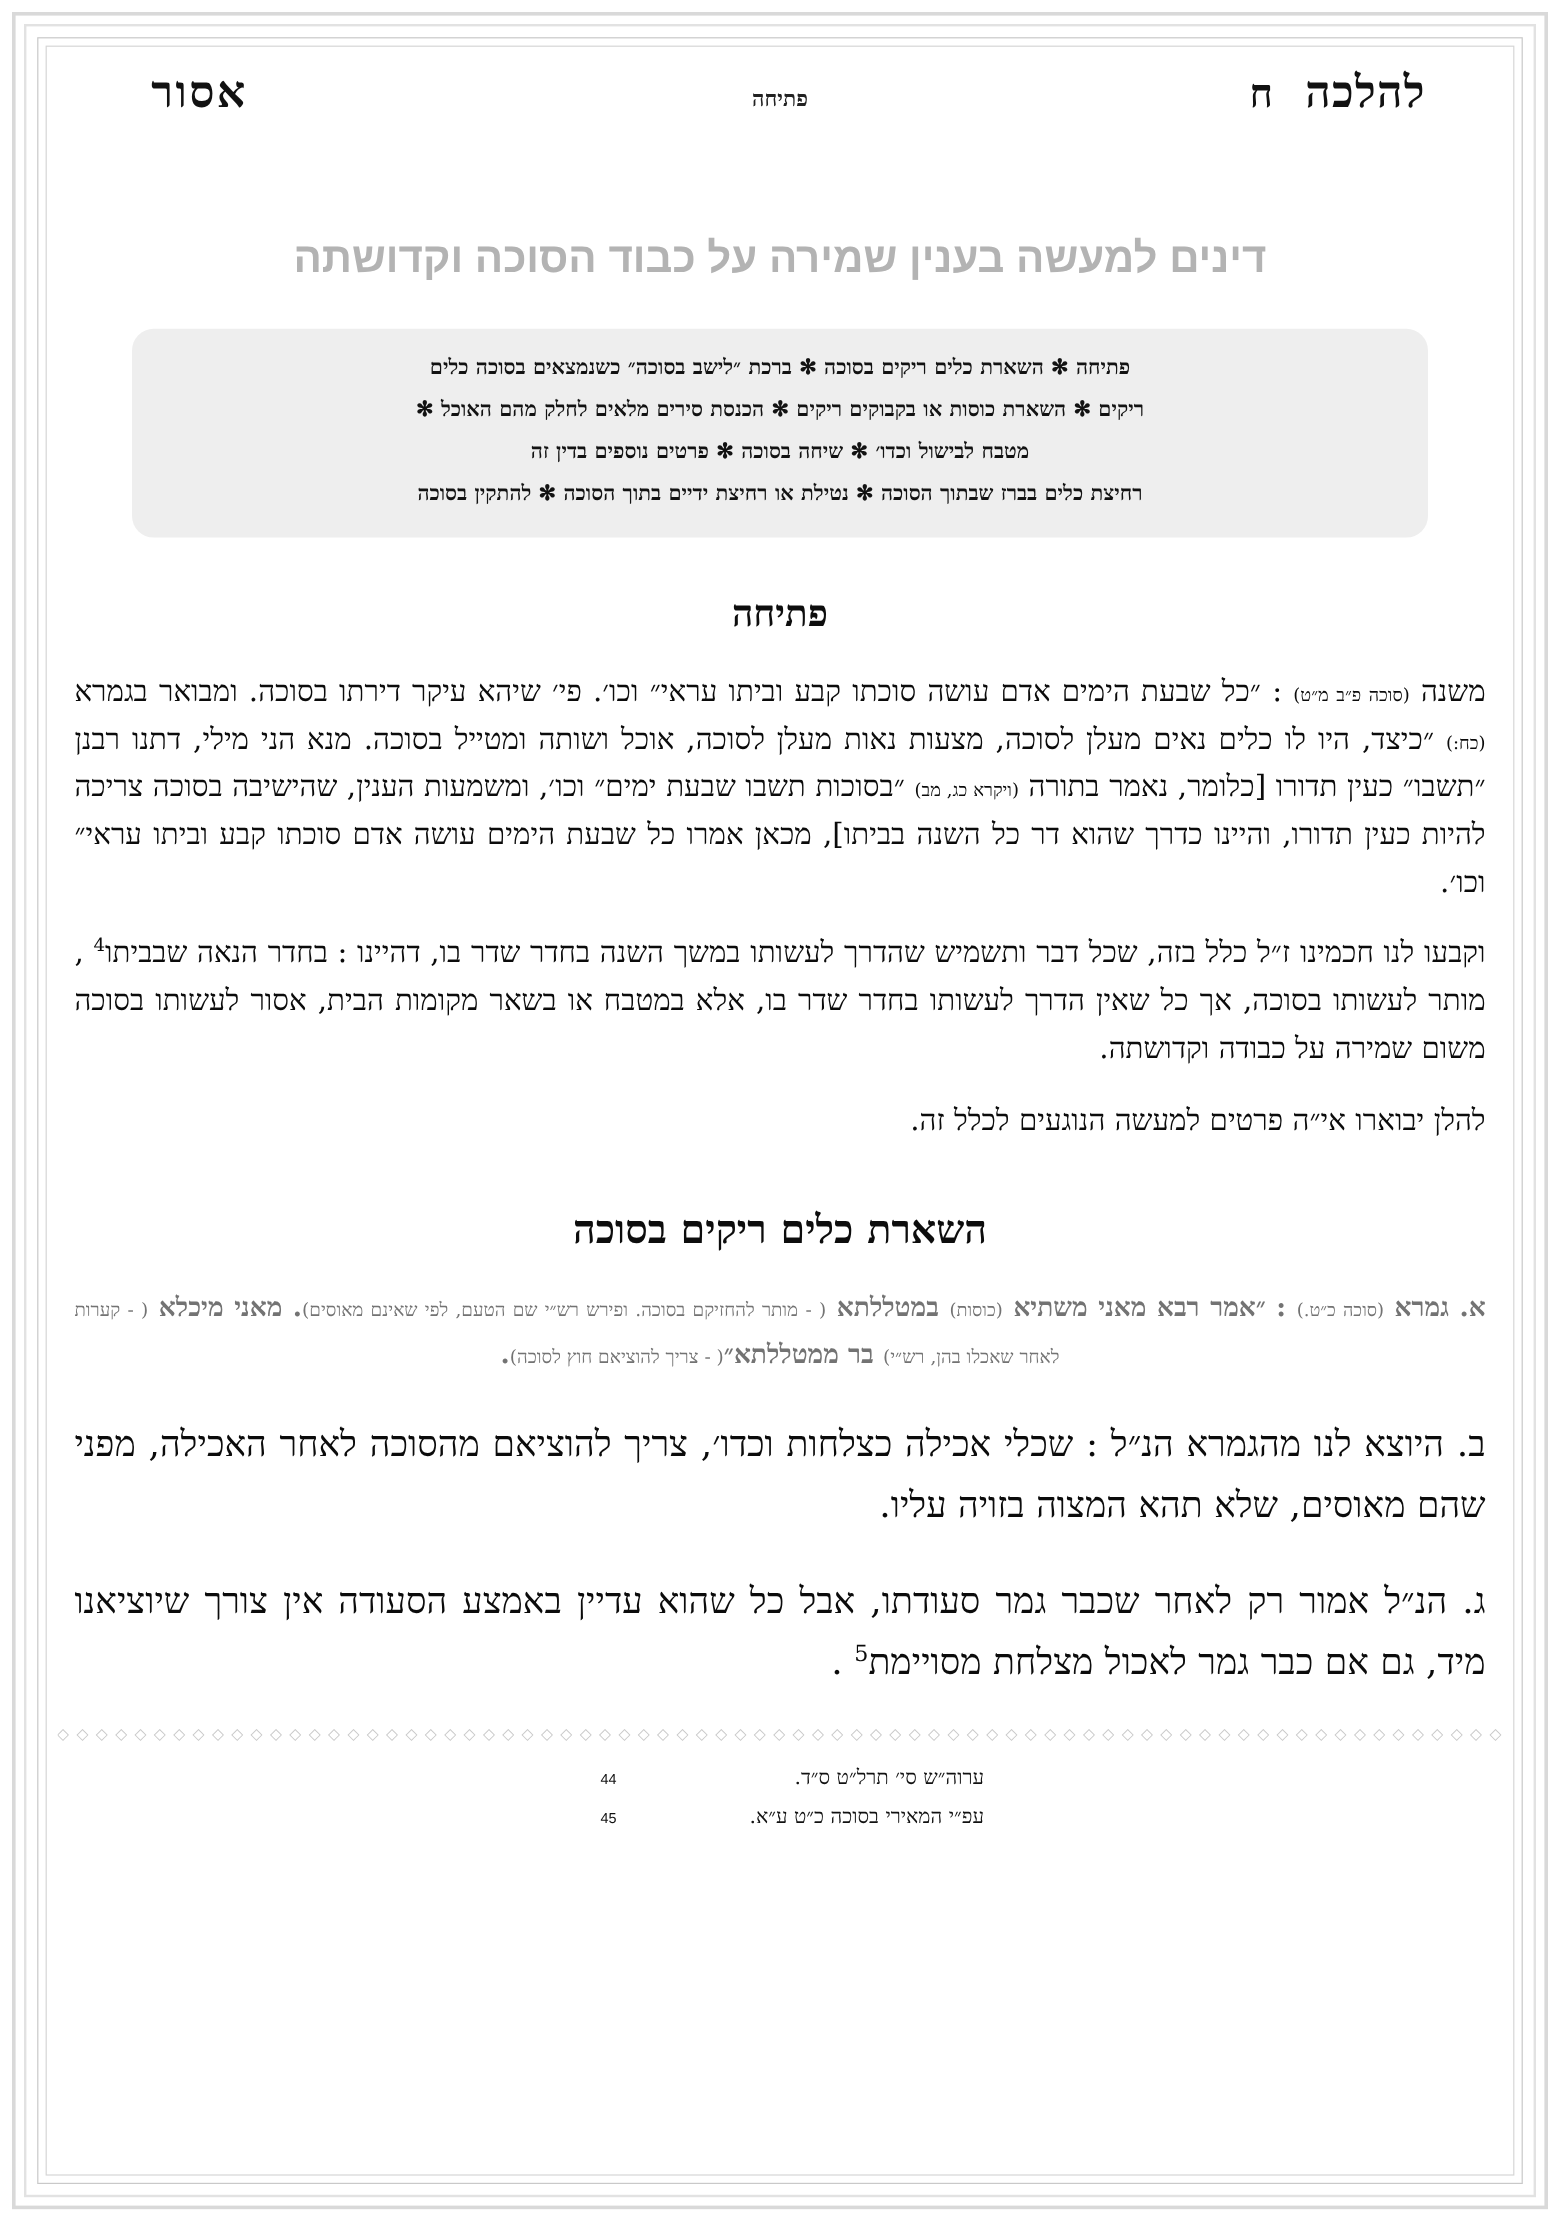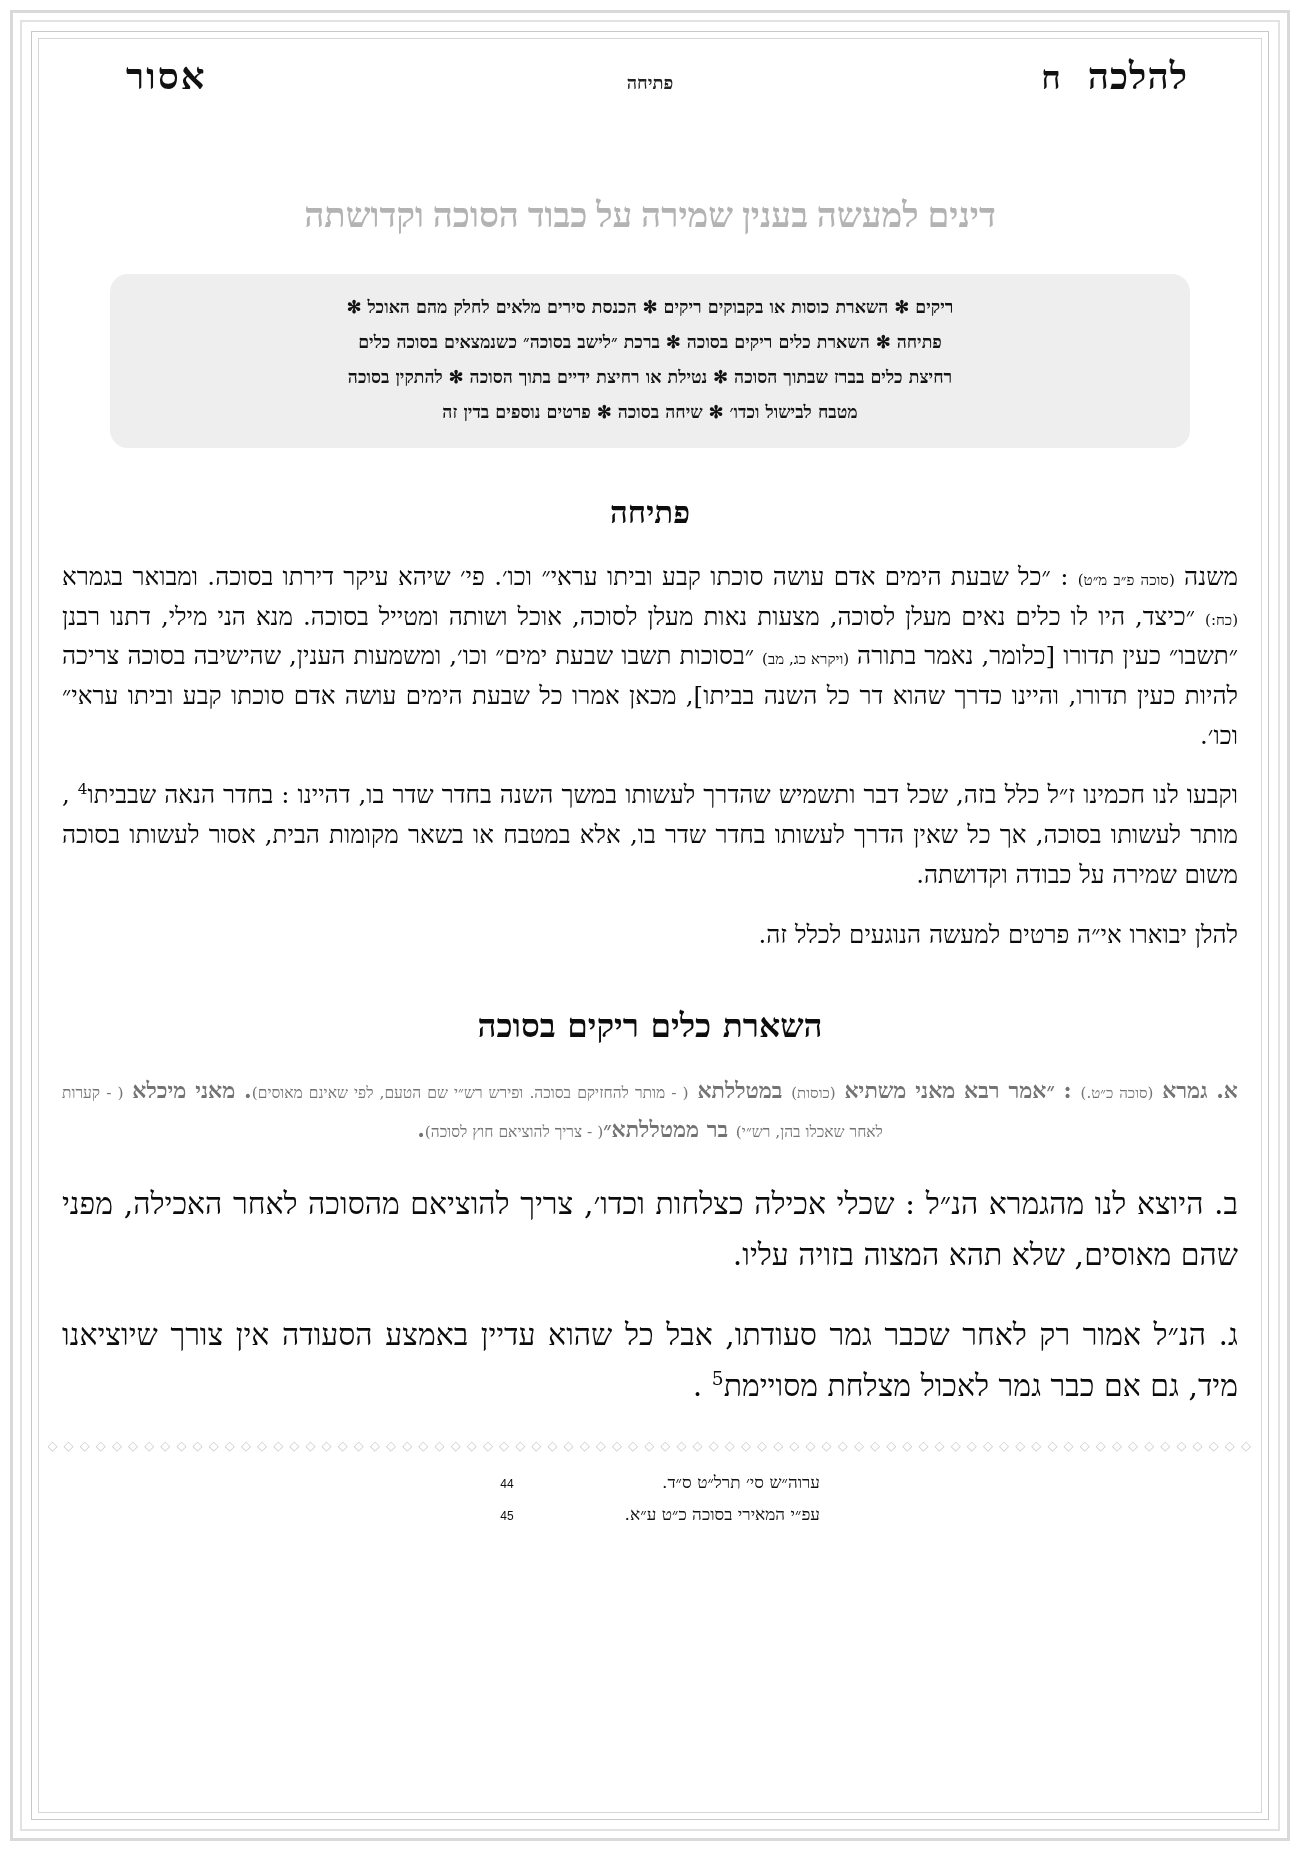--- a/index.html
+++ b/index.html
@@ -106,21 +106,21 @@
     font-weight: 700;
     letter-spacing: 2px;
     color: #111;
     white-space: nowrap;
   }
 
   
   .siman-title {
     margin-top: 74px;
     text-align: center;
-    font-family: Liberation Serif, serif;
+    font-family: Liberation Sans, sans-serif;
     font-size: 35px;
     font-weight: 700;
     color: #b3b3b3;
     letter-spacing: 0px;
     direction: rtl;
   }
 
   
   .summary-box {
     margin: 38px 62px 0 62px;
@@ -266,24 +266,24 @@
       <div class="rh-right">
         <span>להלכה</span><span class="rh-chapter">ח</span>
       </div>
       <div class="rh-center">פתיחה</div>
       <div class="rh-left">אסור</div>
     </div>
 
     <div class="siman-title">דינים למעשה בענין שמירה על כבוד הסוכה וקדושתה</div>
 
     <div class="summary-box">
+      <div>פתיחה ✻ השארת כלים ריקים בסוכה ✻ ברכת ״לישב בסוכה״ כשנמצאים בסוכה כלים</div>
       <div>ריקים ✻ השארת כוסות או בקבוקים ריקים ✻ הכנסת סירים מלאים לחלק מהם האוכל ✻</div>
-      <div>פתיחה ✻ השארת כלים ריקים בסוכה ✻ ברכת ״לישב בסוכה״ כשנמצאים בסוכה כלים</div>
+      <div>מטבח לבישול וכדו׳ ✻ שיחה בסוכה ✻ פרטים נוספים בדין זה</div>
       <div>רחיצת כלים בברז שבתוך הסוכה ✻ נטילת או רחיצת ידיים בתוך הסוכה ✻ להתקין בסוכה</div>
-      <div>מטבח לבישול וכדו׳ ✻ שיחה בסוכה ✻ פרטים נוספים בדין זה</div>
     </div>
 
     <div class="section-heading">פתיחה</div>
 
     <div class="body-col">
       <p class="para first">משנה <span class="src">(סוכה פ״ב מ״ט)</span> : ״כל שבעת הימים אדם עושה סוכתו קבע וביתו עראי״ וכו׳. פי׳ שיהא עיקר דירתו בסוכה. ומבואר בגמרא <span class="src">(כח:)</span> ״כיצד, היו לו כלים נאים מעלן לסוכה, מצעות נאות מעלן לסוכה, אוכל ושותה ומטייל בסוכה. מנא הני מילי, דתנו רבנן ״תשבו״ כעין תדורו [כלומר, נאמר בתורה <span class="src">(ויקרא כג, מב)</span> ״בסוכות תשבו שבעת ימים״ וכו׳, ומשמעות הענין, שהישיבה בסוכה צריכה להיות כעין תדורו, והיינו כדרך שהוא דר כל השנה בביתו], מכאן אמרו כל שבעת הימים עושה אדם סוכתו קבע וביתו עראי״ וכו׳.</p>
       <p class="para">וקבעו לנו חכמינו ז״ל כלל בזה, שכל דבר ותשמיש שהדרך לעשותו במשך השנה בחדר שדר בו, דהיינו : בחדר הנאה שבביתו<sup class="fn">4</sup> , מותר לעשותו בסוכה, אך כל שאין הדרך לעשותו בחדר שדר בו, אלא במטבח או בשאר מקומות הבית, אסור לעשותו בסוכה משום שמירה על כבודה וקדושתה.</p>
       <p class="para">להלן יבוארו אי״ה פרטים למעשה הנוגעים לכלל זה.</p>
     </div>
 

